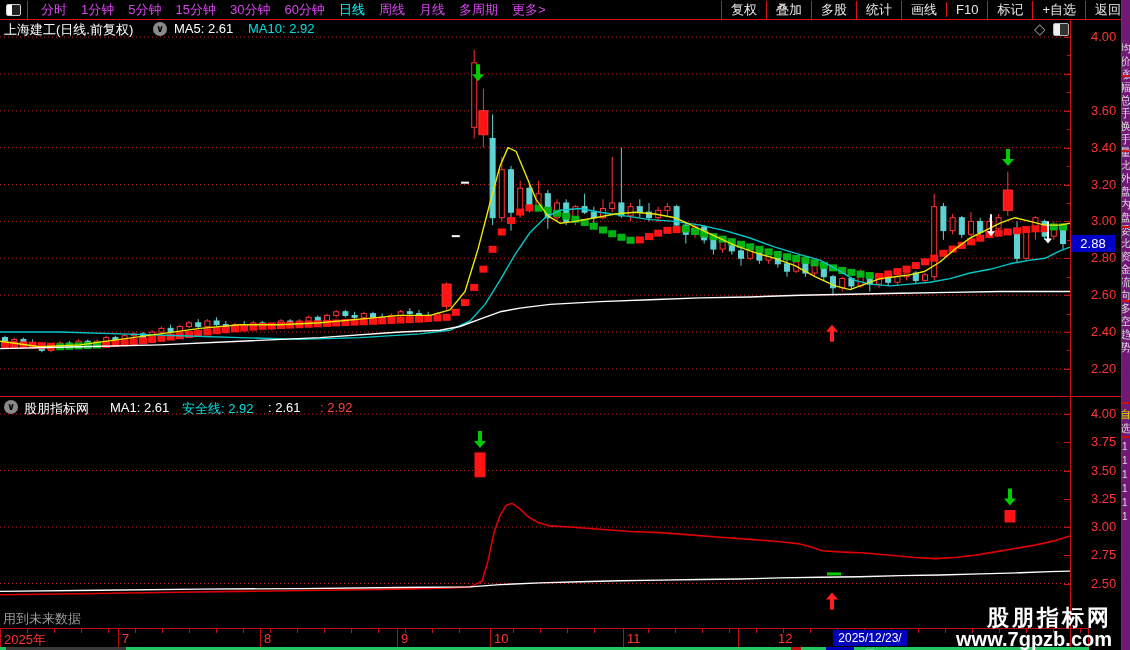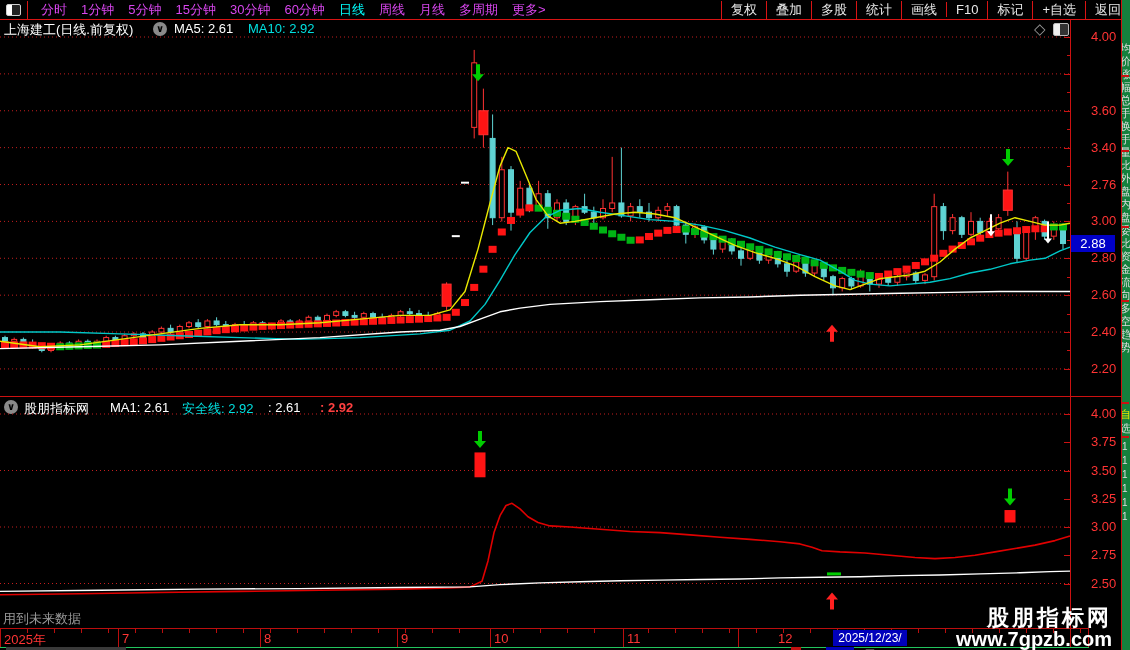--- a/index.html
+++ b/index.html
@@ -11,45 +11,45 @@
   .winicon{width:13px;height:10px;border:1px solid #cfcfcf;border-radius:2px;background:linear-gradient(90deg,#fff 0 5px,#222 5px);}
   .lmenu{display:flex;align-items:center;gap:0;flex:1 1 auto;padding-left:6px;}
   .lmenu .mi{color:#d946ef;font-size:13px;padding:0 7px;cursor:default;white-space:nowrap;}
   .lmenu .mi.active{color:#00ffff;}
   .rmenu{display:flex;align-items:center;flex:0 0 auto;}
   .rmenu .mi{color:#e8e8e8;font-size:13px;padding:0 9px;border-left:1px solid #d91414;white-space:nowrap;}
   
   .titlerow{position:absolute;left:0;top:19px;width:1130px;height:19px;padding-left:48px;}
   .t-label{position:absolute;top:2px;font-size:13px;color:#fff;white-space:nowrap;}
   .cyan{color:#00e0e0!important;}
-  .redtxt{color:#ff4040!important;font-weight:bold;}
+  .redtxt{color:#ff4040!important;}
   .circ-icon{position:absolute;width:14px;height:14px;border-radius:50%;background:#8a8a8a;color:#000;font-size:10px;line-height:14px;text-align:center;font-weight:bold;}
   .diamond-icon{position:absolute;color:#9a9a9a;font-size:15px;top:1px;}
   .split-icon{position:absolute;top:4px;width:14px;height:11px;border:1px solid #bbb;border-radius:2px;background:linear-gradient(90deg,#eee 0 6px,#333 6px);}
   
   .vline{position:absolute;width:1px;background:#cc1111;}
   .hline{position:absolute;height:1px;background:#cc1111;}
   .axis-label{position:absolute;color:#ff3434;font-size:13px;left:1091px;width:34px;}
   .tick{position:absolute;height:1px;background:#cc1111;}
   .price-tag{position:absolute;left:1071px;width:44px;height:17px;background:#0000c8;color:#fff;font-size:13px;text-align:center;line-height:17px;}
   
   .subheader{position:absolute;left:0;top:397px;width:1070px;height:20px;}
   
   .note{position:absolute;left:3px;top:610px;color:#9a9a9a;font-size:13px;}
-  .timeline{position:absolute;left:0;top:628px;width:1089px;height:18px;border-top:1px solid #bb0e0e;border-bottom:1px solid #22c55e;}
+  .timeline{position:absolute;left:0;top:628px;width:1089px;height:18px;border-top:1px solid #bb0e0e;border-bottom:4px solid #22c55e;}
   .tl-label{position:absolute;top:2px;color:#ff3434;font-size:13px;}
   .tl-border{position:absolute;top:0;width:1px;height:18px;background:#bb0e0e;}
   .tl-tick{position:absolute;top:0;width:1px;height:4px;background:#bb0e0e;}
   .datebox{position:absolute;top:1px;height:16px;background:#0000bb;color:#fff;font-size:12px;text-align:center;line-height:16px;}
   .watermark{position:absolute;right:18px;top:606px;text-align:right;color:#fff;line-height:1.05;}
   .wm1{font-size:22px;font-weight:bold;letter-spacing:3px;}
   .wm2{font-size:20px;font-weight:bold;margin-left:48px;}
   .bottomfrag{position:absolute;left:0;top:647px;width:1130px;height:3px;overflow:hidden;}
   
-  .strip{position:absolute;left:1122px;top:0;width:8px;height:650px;overflow:hidden;background:#15803d;}
+  .strip{position:absolute;left:1122px;top:0;width:8px;height:650px;overflow:hidden;background:#701a75;}
   .strip .vchars{position:absolute;left:-2px;top:42px;width:14px;color:#ddd;font-size:11px;line-height:13px;word-break:break-all;}
   .strip .sd{position:absolute;left:0;width:7px;height:2px;background:#cc1111;}
   svg{position:absolute;left:0;}
 </style>
 </head>
 <body>
 
 <div class="app">
 
   <div class="topbar">
@@ -487,21 +487,21 @@
   <div class="hline" style="left:0;top:396px;width:1122px"></div>
   <div id="axis-main">
       <div class="axis-label" style="top: 29px;">4.00</div>
       <div class="tick" style="left: 1064px; width: 7px; top: 37px;"></div>
       <div class="axis-label" style="top: 65.88px; margin-left: 36px;">3.80</div>
       <div class="tick" style="left: 1064px; width: 7px; top: 73.88px;"></div>
       <div class="axis-label" style="top: 102.76px;">3.60</div>
       <div class="tick" style="left: 1064px; width: 7px; top: 110.76px;"></div>
       <div class="axis-label" style="top: 139.64px;">3.40</div>
       <div class="tick" style="left: 1064px; width: 7px; top: 147.64px;"></div>
-      <div class="axis-label" style="top: 176.52px;">2.76</div>
+      <div class="axis-label" style="top: 176.52px;">3.20</div>
       <div class="tick" style="left: 1064px; width: 7px; top: 184.52px;"></div>
       <div class="axis-label" style="top: 213.4px;">3.00</div>
       <div class="tick" style="left: 1064px; width: 7px; top: 221.4px;"></div>
       <div class="axis-label" style="top: 250.28px;">2.80</div>
       <div class="tick" style="left: 1064px; width: 7px; top: 258.28px;"></div>
       <div class="axis-label" style="top: 287.16px;">2.60</div>
       <div class="tick" style="left: 1064px; width: 7px; top: 295.16px;"></div>
       <div class="axis-label" style="top: 324.04px;">2.40</div>
       <div class="tick" style="left: 1064px; width: 7px; top: 332.04px;"></div>
       <div class="axis-label" style="top: 360.92px;">2.20</div>

